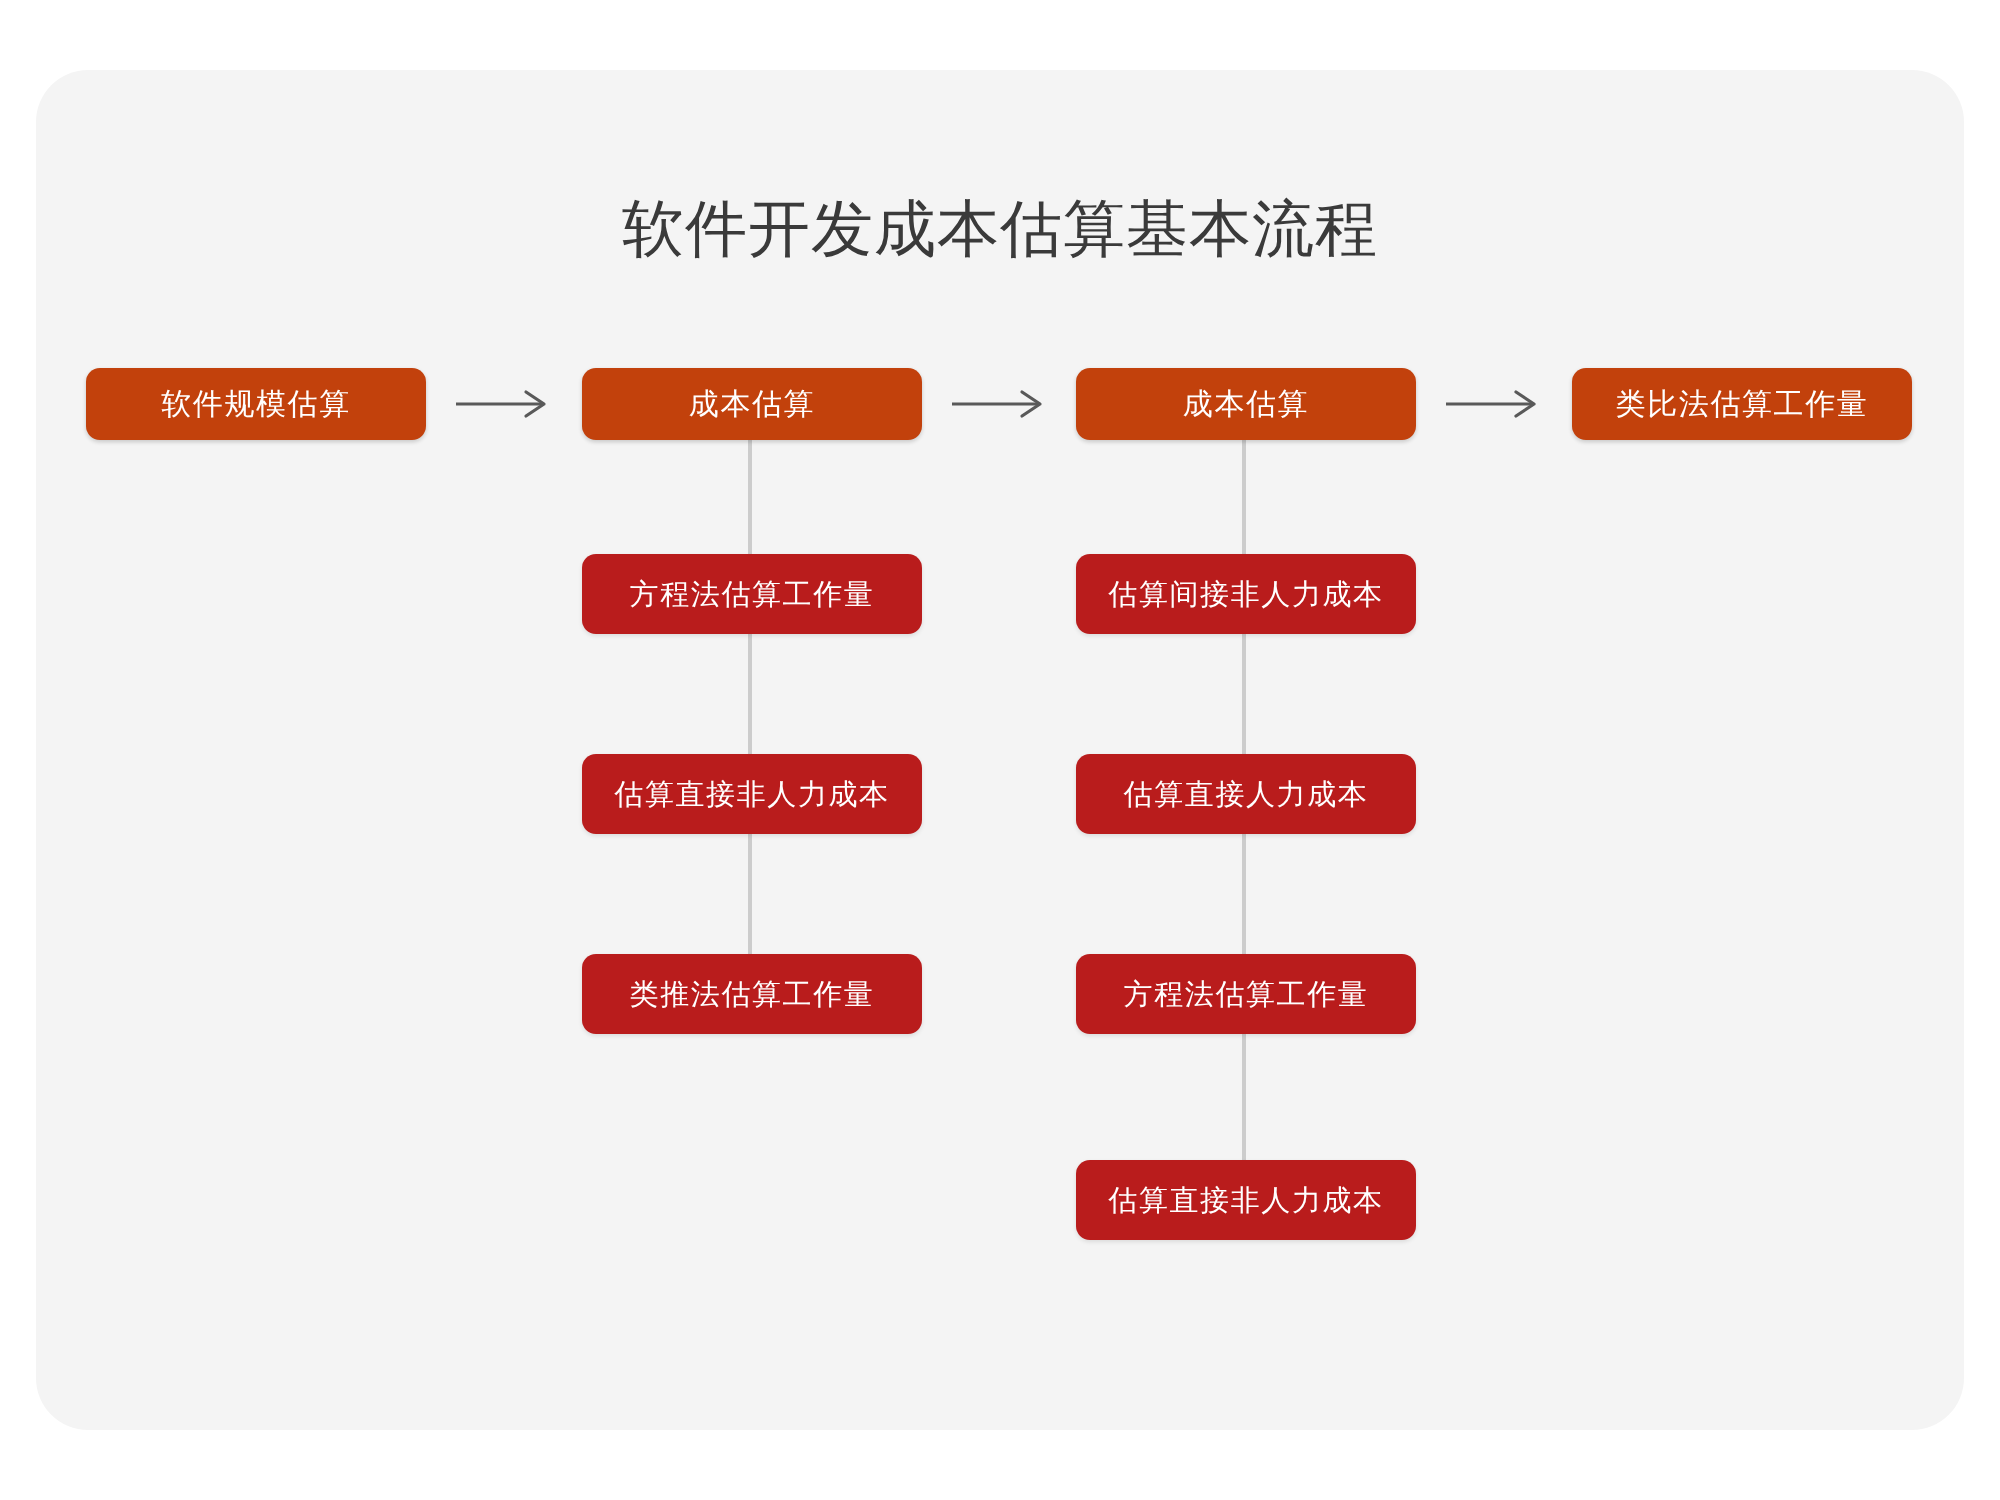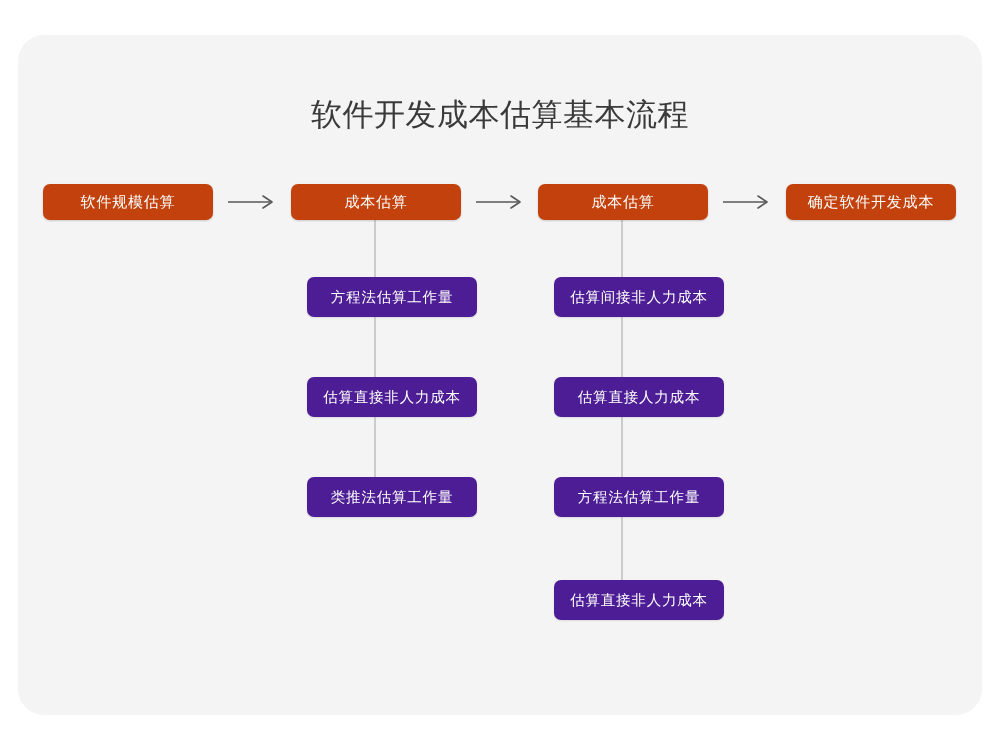--- a/index.html
+++ b/index.html
@@ -67,25 +67,24 @@
     user-select: none;
   }
 
   .node.primary {
     background: #c2410c;
     height: 36px;
     box-shadow: 0 1px 2px rgba(0,0,0,0.18);
   }
 
   .node.secondary {
-    background: #4c1d95;
+    background: #b91c1c;
     height: 40px;
     font-size: 14.5px;
     box-shadow: 0 1px 2px rgba(0,0,0,0.10);
-    margin-left: 16px;
   }
 
   .arrow {
     position: absolute;
     height: 30px;
     display: flex;
     align-items: center;
     justify-content: center;
     color: #595959;
     font-size: 26px;
@@ -105,21 +104,21 @@
 
   <div id="connectors">
       <div class="connector" style="left: 374px; top: 218px; height: 299px;"></div>
       <div class="connector" style="left: 621px; top: 218px; height: 402px;"></div>
     </div>
 
   <div id="main-steps">
       <div class="node primary" style="left: 43px; top: 184px; width: 170px;">软件规模估算</div>
       <div class="node primary" style="left: 291px; top: 184px; width: 170px;">成本估算</div>
       <div class="node primary" style="left: 538px; top: 184px; width: 170px; font-family: Liberation Serif, serif;">成本估算</div>
-      <div class="node primary" style="left: 786px; top: 184px; width: 170px;">确定软件开发成本</div>
+      <div class="node primary" style="left: 786px; top: 184px; width: 170px;">类比法估算工作量</div>
     </div>
 
   <div id="arrows">
       <div class="arrow" style="left: 222px; top: 187px; width: 60px;">
         <svg width="50" height="16" viewBox="0 0 50 16" aria-hidden="true">
           <path d="M1 8 H44" stroke="#595959" stroke-width="1.6" fill="none"></path>
           <path d="M36 2 L45 8 L36 14" stroke="#595959" stroke-width="1.6" fill="none" stroke-linecap="round" stroke-linejoin="round"></path>
         </svg>
       </div>
       <div class="arrow" style="left: 470px; top: 187px; width: 60px;">

